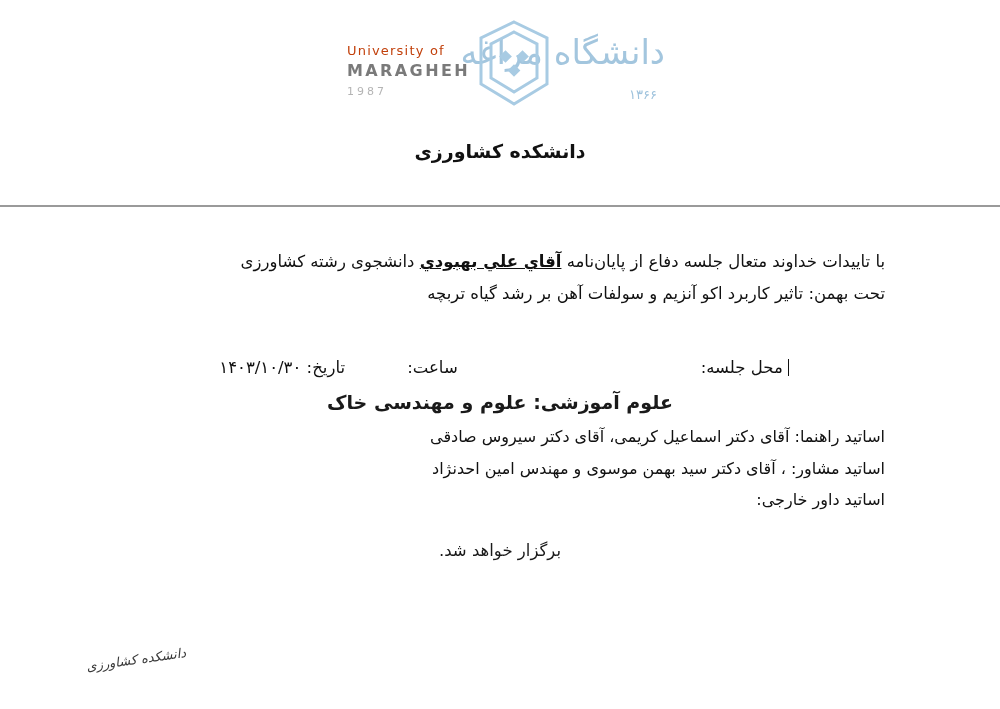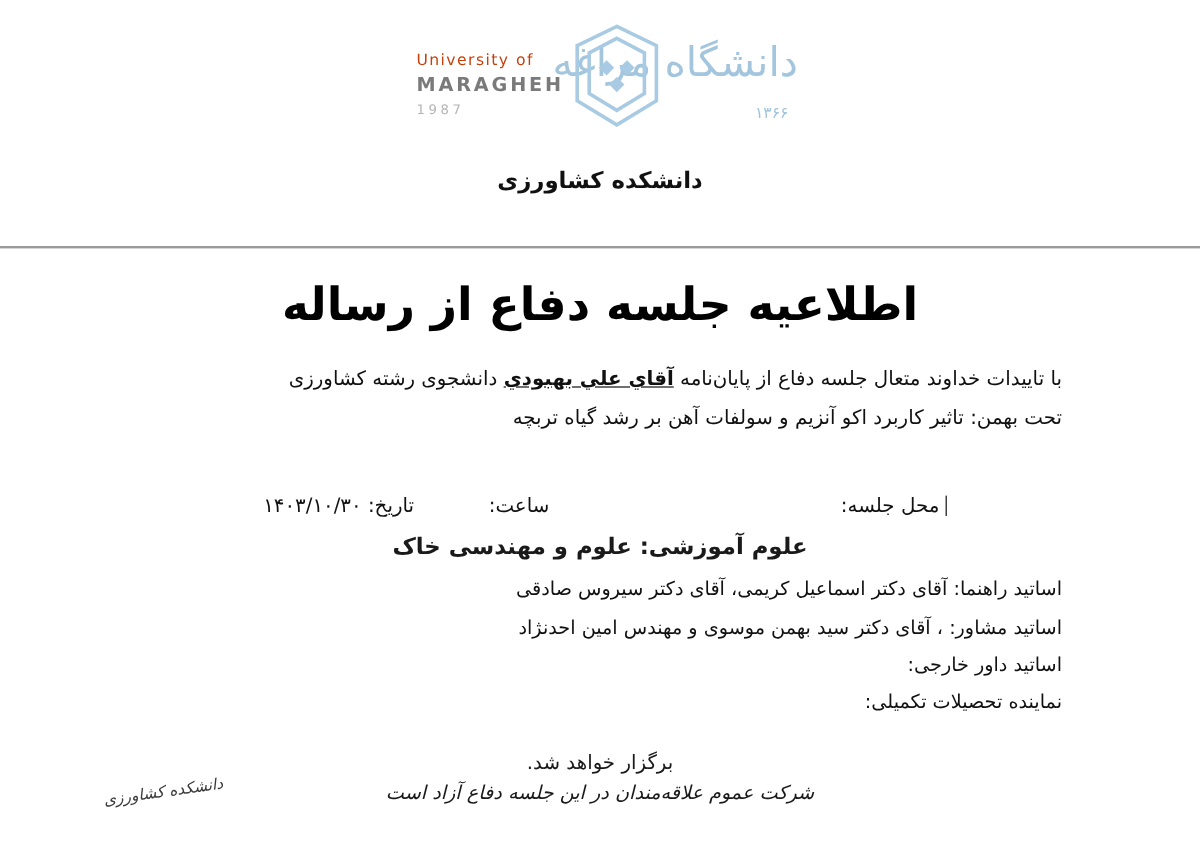--- a/index.html
+++ b/index.html
@@ -234,21 +234,20 @@
       </div>
     </div>
   </div>
 
   <div class="faculty-line">دانشکده کشاورزی</div>
 
   <div class="rule"></div>
 
   <div class="body-area">
 
-    <div class="main-title">اطلاعیه جلسه دفاع از رساله</div>
 
     <div class="content">
 
       <div class="ln intro">
         <span>با تاییدات خداوند متعال جلسه دفاع از پایان‌نامه</span>
         <span class="u">آقاي علي بهبودي</span>
         <span>دانشجوی رشته کشاورزی</span>
       </div>
 
       <div class="ln">
@@ -283,27 +282,22 @@
           <span>آقای دکتر اسماعیل کریمی، آقای دکتر سیروس صادقی</span>
         </div>
         <div class="ln">
           <span>اساتید مشاور:</span>
           <span>، آقای دکتر سید بهمن موسوی و مهندس امین احدنژاد</span>
         </div>
         <div class="ln">
           <span>اساتید داور خارجی:</span>
           <span></span>
         </div>
-        <div class="ln">
-          <span>نماینده تحصیلات تکمیلی:</span>
-          <span></span>
-        </div>
       </div>
 
       <div class="closing">برگزار خواهد شد.</div>
-      <div class="closing-italic">شرکت عموم علاقه‌مندان در این جلسه دفاع آزاد است</div>
 
     </div>
   </div>
 
   <div class="signature">دانشکده کشاورزی</div>
 
 </div>
 
 </body></html>

